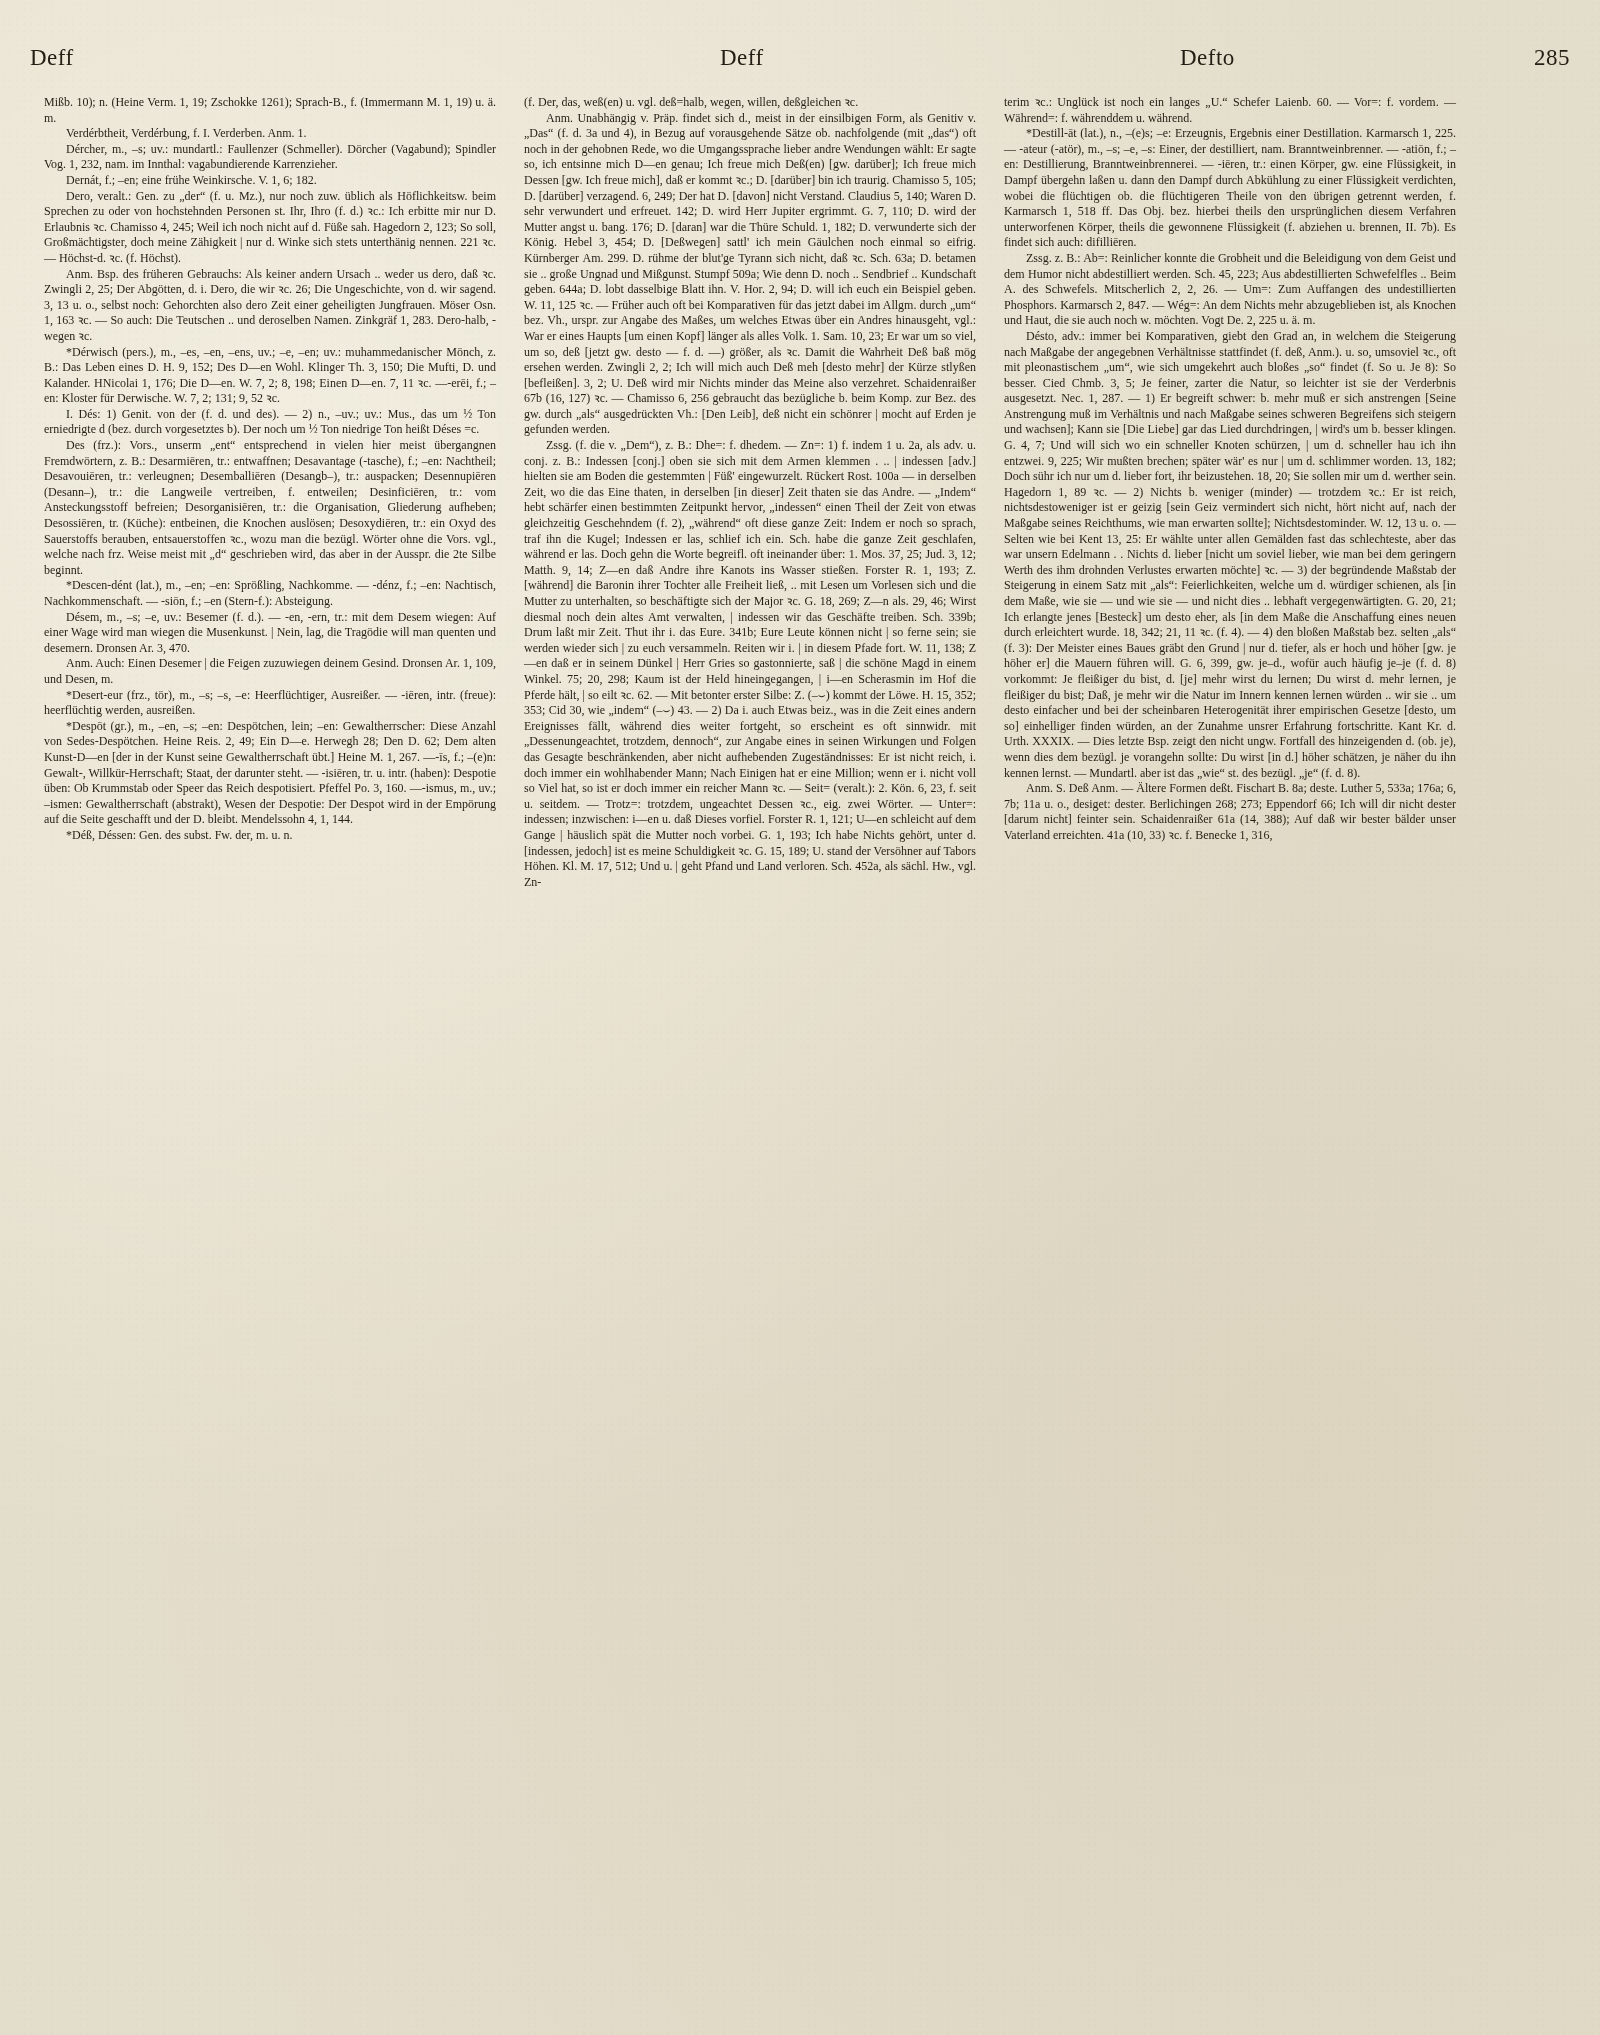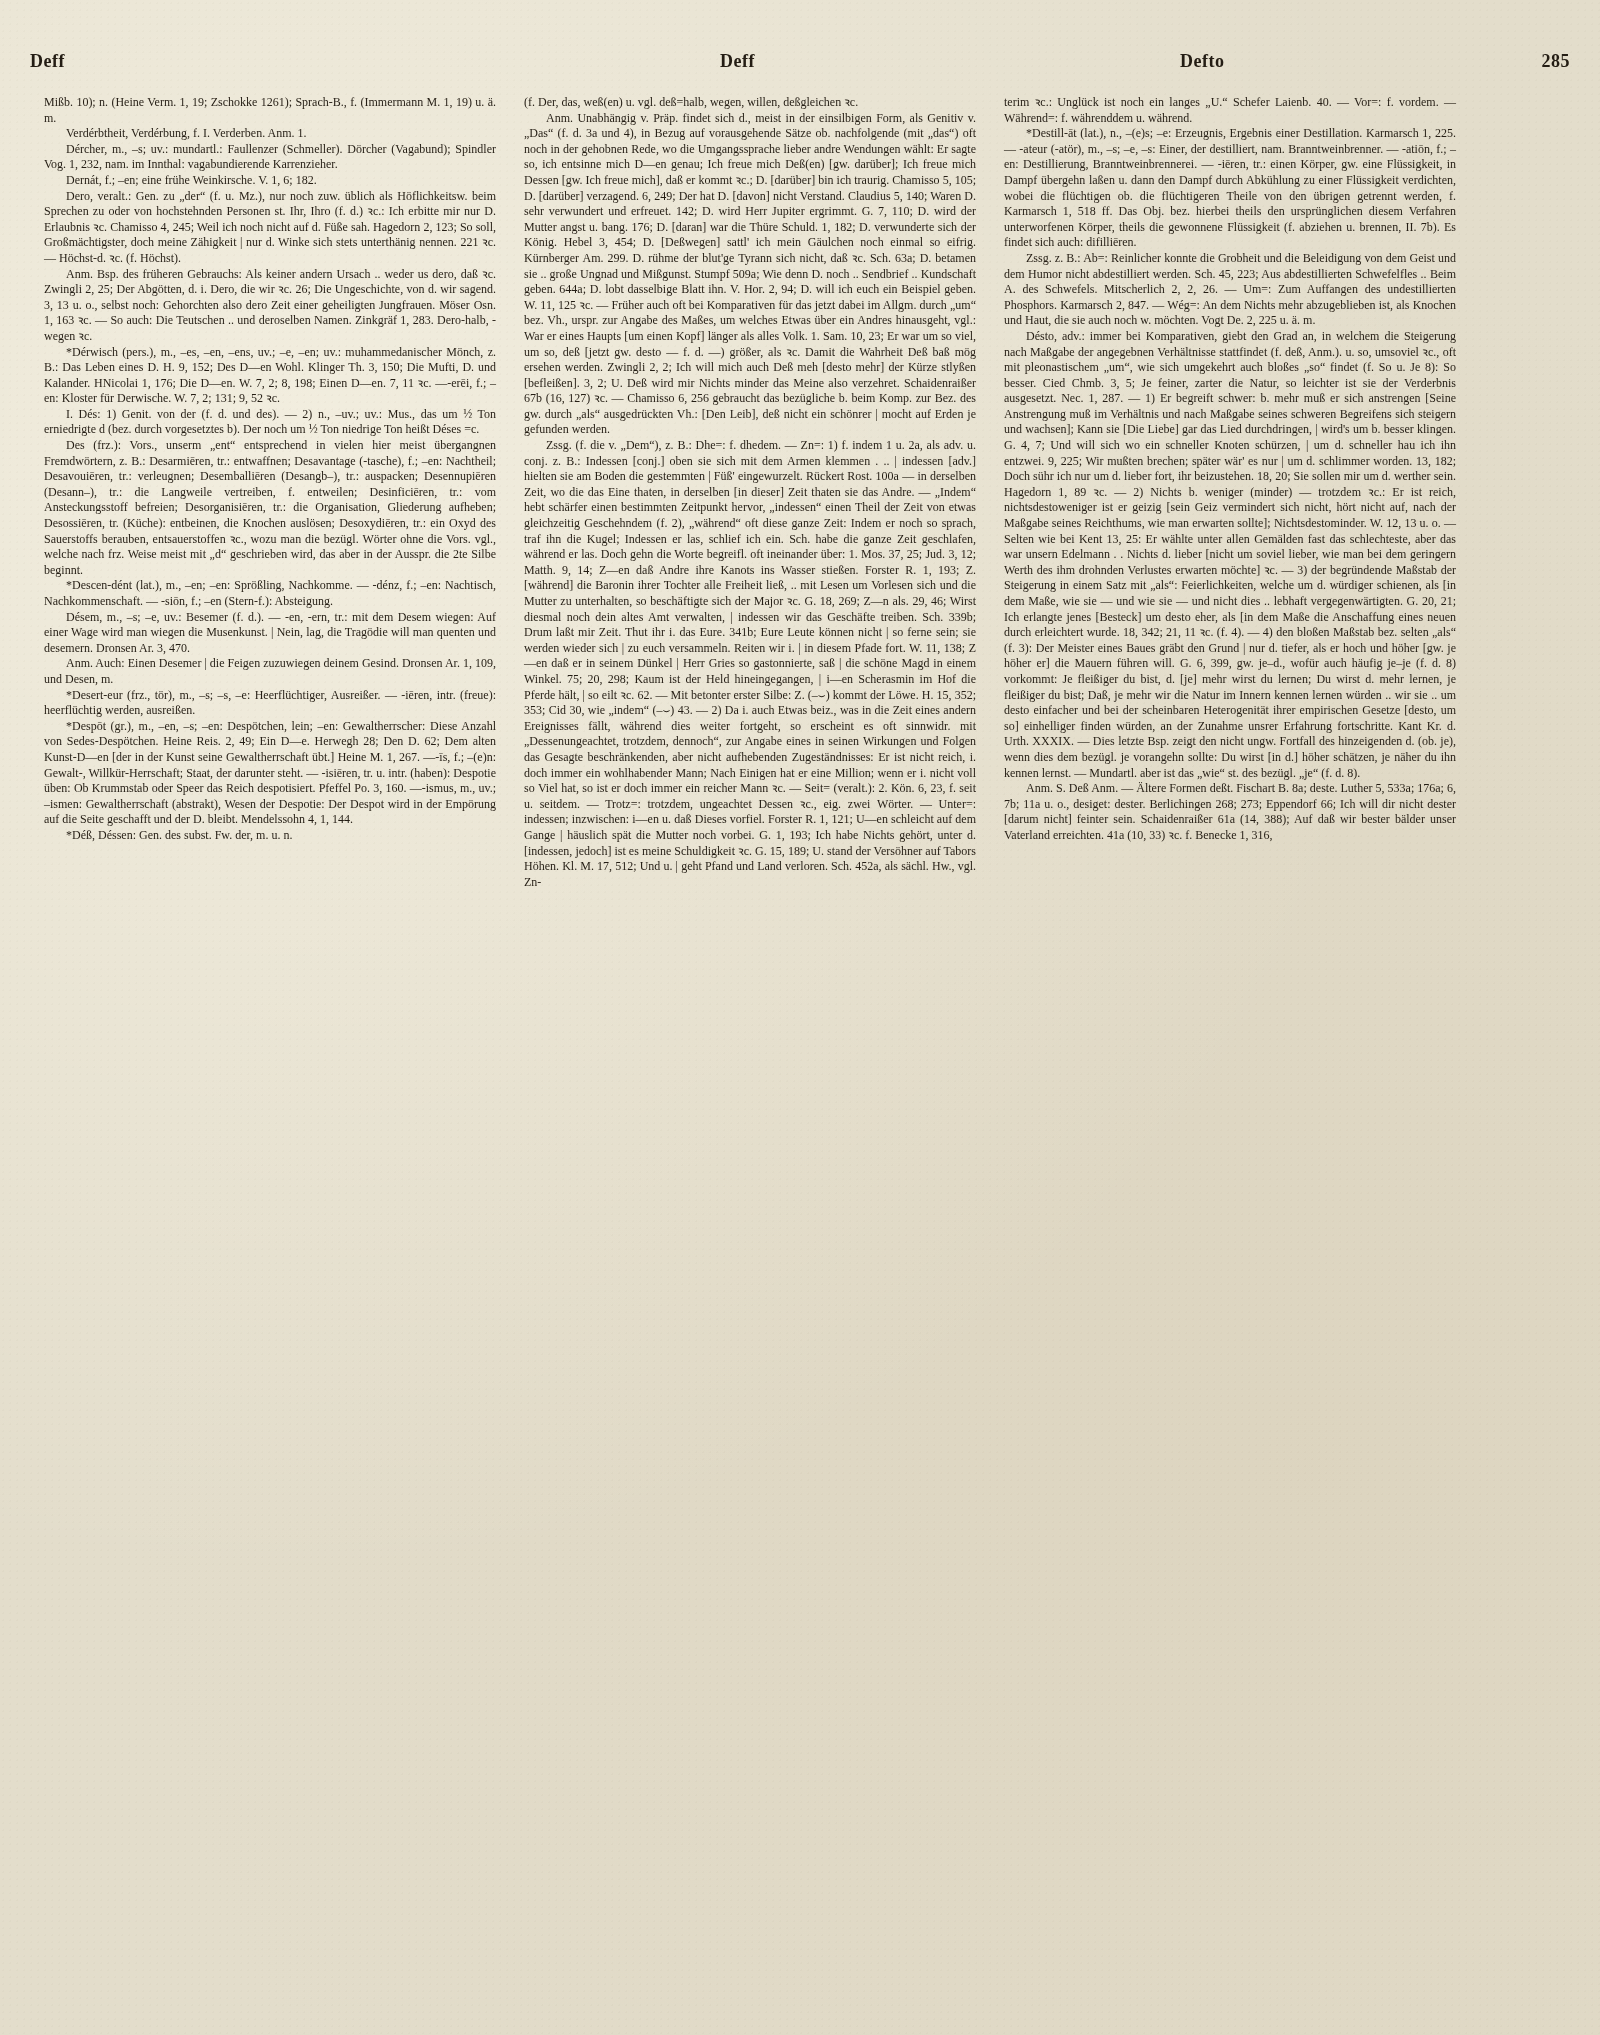--- a/index.html
+++ b/index.html
@@ -28,23 +28,23 @@
     height: 1950px;
   }
   
   .runhead {
     position: relative;
     height: 44px;
     margin-bottom: 6px;
   }
   .runhead .rh {
     position: absolute;
-    top: 6px;
-    font-weight: bold;
-    font-size: 18px;
+    top: 0;
+    font-weight: normal;
+    font-size: 23px;
     letter-spacing: 0.5px;
   }
   .rh-left   { left: 0px; }
   .rh-mid    { left: 690px; }
   .rh-right  { left: 1150px; }
   .rh-folio  {
     right: 0px;
     font-size: 27px;
     font-weight: bold;
     letter-spacing: 0.5px;
@@ -116,21 +116,21 @@
         <p>*Déß, Déssen: Gen. des subst. Fw. der, m. u. n.</p>
       </div>
 
       <div class="col">
         <p class="noind">(f. Der, das, weß(en) u. vgl. deß=halb, wegen, willen, deßgleichen ꝛc.</p>
         <p>Anm. Unabhängig v. Präp. findet sich d., meist in der einsilbigen Form, als Genitiv v. „Das“ (f. d. 3a und 4), in Bezug auf vorausgehende Sätze ob. nachfolgende (mit „das“) oft noch in der gehobnen Rede, wo die Umgangssprache lieber andre Wendungen wählt: Er sagte so, ich entsinne mich D—en genau; Ich freue mich Deß(en) [gw. darüber]; Ich freue mich Dessen [gw. Ich freue mich], daß er kommt ꝛc.; D. [darüber] bin ich traurig. Chamisso 5, 105; D. [darüber] verzagend. 6, 249; Der hat D. [davon] nicht Verstand. Claudius 5, 140; Waren D. sehr verwundert und erfreuet. 142; D. wird Herr Jupiter ergrimmt. G. 7, 110; D. wird der Mutter angst u. bang. 176; D. [daran] war die Thüre Schuld. 1, 182; D. verwunderte sich der König. Hebel 3, 454; D. [Deßwegen] sattl' ich mein Gäulchen noch einmal so eifrig. Kürnberger Am. 299. D. rühme der blut'ge Tyrann sich nicht, daß ꝛc. Sch. 63a; D. betamen sie .. große Ungnad und Mißgunst. Stumpf 509a; Wie denn D. noch .. Sendbrief .. Kundschaft geben. 644a; D. lobt dasselbige Blatt ihn. V. Hor. 2, 94; D. will ich euch ein Beispiel geben. W. 11, 125 ꝛc. — Früher auch oft bei Komparativen für das jetzt dabei im Allgm. durch „um“ bez. Vh., urspr. zur Angabe des Maßes, um welches Etwas über ein Andres hinausgeht, vgl.: War er eines Haupts [um einen Kopf] länger als alles Volk. 1. Sam. 10, 23; Er war um so viel, um so, deß [jetzt gw. desto — f. d. —) größer, als ꝛc. Damit die Wahrheit Deß baß mög ersehen werden. Zwingli 2, 2; Ich will mich auch Deß meh [desto mehr] der Kürze stlyßen [befleißen]. 3, 2; U. Deß wird mir Nichts minder das Meine also verzehret. Schaidenraißer 67b (16, 127) ꝛc. — Chamisso 6, 256 gebraucht das bezügliche b. beim Komp. zur Bez. des gw. durch „als“ ausgedrückten Vh.: [Den Leib], deß nicht ein schönrer | mocht auf Erden je gefunden werden.</p>
         <p>Zssg. (f. die v. „Dem“), z. B.: Dhe=: f. dhedem. — Zn=: 1) f. indem 1 u. 2a, als adv. u. conj. z. B.: Indessen [conj.] oben sie sich mit dem Armen klemmen . .. | indessen [adv.] hielten sie am Boden die gestemmten | Füß' eingewurzelt. Rückert Rost. 100a — in derselben Zeit, wo die das Eine thaten, in derselben [in dieser] Zeit thaten sie das Andre. — „Indem“ hebt schärfer einen bestimmten Zeitpunkt hervor, „indessen“ einen Theil der Zeit von etwas gleichzeitig Geschehndem (f. 2), „während“ oft diese ganze Zeit: Indem er noch so sprach, traf ihn die Kugel; Indessen er las, schlief ich ein. Sch. habe die ganze Zeit geschlafen, während er las. Doch gehn die Worte begreifl. oft ineinander über: 1. Mos. 37, 25; Jud. 3, 12; Matth. 9, 14; Z—en daß Andre ihre Kanots ins Wasser stießen. Forster R. 1, 193; Z. [während] die Baronin ihrer Tochter alle Freiheit ließ, .. mit Lesen um Vorlesen sich und die Mutter zu unterhalten, so beschäftigte sich der Major ꝛc. G. 18, 269; Z—n als. 29, 46; Wirst diesmal noch dein altes Amt verwalten, | indessen wir das Geschäfte treiben. Sch. 339b; Drum laßt mir Zeit. Thut ihr i. das Eure. 341b; Eure Leute können nicht | so ferne sein; sie werden wieder sich | zu euch versammeln. Reiten wir i. | in diesem Pfade fort. W. 11, 138; Z—en daß er in seinem Dünkel | Herr Gries so gastonnierte, saß | die schöne Magd in einem Winkel. 75; 20, 298; Kaum ist der Held hineingegangen, | i—en Scherasmin im Hof die Pferde hält, | so eilt ꝛc. 62. — Mit betonter erster Silbe: Z. (–⌣) kommt der Löwe. H. 15, 352; 353; Cid 30, wie „indem“ (–⌣) 43. — 2) Da i. auch Etwas beiz., was in die Zeit eines andern Ereignisses fällt, während dies weiter fortgeht, so erscheint es oft sinnwidr. mit „Dessenungeachtet, trotzdem, dennoch“, zur Angabe eines in seinen Wirkungen und Folgen das Gesagte beschränkenden, aber nicht aufhebenden Zugeständnisses: Er ist nicht reich, i. doch immer ein wohlhabender Mann; Nach Einigen hat er eine Million; wenn er i. nicht voll so Viel hat, so ist er doch immer ein reicher Mann ꝛc. — Seit= (veralt.): 2. Kön. 6, 23, f. seit u. seitdem. — Trotz=: trotzdem, ungeachtet Dessen ꝛc., eig. zwei Wörter. — Unter=: indessen; inzwischen: i—en u. daß Dieses vorfiel. Forster R. 1, 121; U—en schleicht auf dem Gange | häuslich spät die Mutter noch vorbei. G. 1, 193; Ich habe Nichts gehört, unter d. [indessen, jedoch] ist es meine Schuldigkeit ꝛc. G. 15, 189; U. stand der Versöhner auf Tabors Höhen. Kl. M. 17, 512; Und u. | geht Pfand und Land verloren. Sch. 452a, als sächl. Hw., vgl. Zn-</p>
       </div>
 
       <div class="col">
-        <p class="noind">terim ꝛc.: Unglück ist noch ein langes „U.“ Schefer Laienb. 40. — Vor=: f. vordem. — Während=: f. währenddem u. während.</p>
+        <p class="noind">terim ꝛc.: Unglück ist noch ein langes „U.“ Schefer Laienb. 60. — Vor=: f. vordem. — Während=: f. währenddem u. während.</p>
         <p>*Destill-āt (lat.), n., –(e)s; –e: Erzeugnis, Ergebnis einer Destillation. Karmarsch 1, 225. — -ateur (-atör), m., –s; –e, –s: Einer, der destilliert, nam. Branntweinbrenner. — -atiōn, f.; –en: Destillierung, Branntweinbrennerei. — -iēren, tr.: einen Körper, gw. eine Flüssigkeit, in Dampf übergehn laßen u. dann den Dampf durch Abkühlung zu einer Flüssigkeit verdichten, wobei die flüchtigen ob. die flüchtigeren Theile von den übrigen getrennt werden, f. Karmarsch 1, 518 ff. Das Obj. bez. hierbei theils den ursprünglichen diesem Verfahren unterworfenen Körper, theils die gewonnene Flüssigkeit (f. abziehen u. brennen, II. 7b). Es findet sich auch: difilliēren.</p>
         <p>Zssg. z. B.: Ab=: Reinlicher konnte die Grobheit und die Beleidigung von dem Geist und dem Humor nicht abdestilliert werden. Sch. 45, 223; Aus abdestillierten Schwefelfles .. Beim A. des Schwefels. Mitscherlich 2, 2, 26. — Um=: Zum Auffangen des undestillierten Phosphors. Karmarsch 2, 847. — Wég=: An dem Nichts mehr abzugeblieben ist, als Knochen und Haut, die sie auch noch w. möchten. Vogt De. 2, 225 u. ä. m.</p>
         <p>Désto, adv.: immer bei Komparativen, giebt den Grad an, in welchem die Steigerung nach Maßgabe der angegebnen Verhältnisse stattfindet (f. deß, Anm.). u. so, umsoviel ꝛc., oft mit pleonastischem „um“, wie sich umgekehrt auch bloßes „so“ findet (f. So u. Je 8): So besser. Cied Chmb. 3, 5; Je feiner, zarter die Natur, so leichter ist sie der Verderbnis ausgesetzt. Nec. 1, 287. — 1) Er begreift schwer: b. mehr muß er sich anstrengen [Seine Anstrengung muß im Verhältnis und nach Maßgabe seines schweren Begreifens sich steigern und wachsen]; Kann sie [Die Liebe] gar das Lied durchdringen, | wird's um b. besser klingen. G. 4, 7; Und will sich wo ein schneller Knoten schürzen, | um d. schneller hau ich ihn entzwei. 9, 225; Wir mußten brechen; später wär' es nur | um d. schlimmer worden. 13, 182; Doch sühr ich nur um d. lieber fort, ihr beizustehen. 18, 20; Sie sollen mir um d. werther sein. Hagedorn 1, 89 ꝛc. — 2) Nichts b. weniger (minder) — trotzdem ꝛc.: Er ist reich, nichtsdestoweniger ist er geizig [sein Geiz vermindert sich nicht, hört nicht auf, nach der Maßgabe seines Reichthums, wie man erwarten sollte]; Nichtsdestominder. W. 12, 13 u. o. — Selten wie bei Kent 13, 25: Er wählte unter allen Gemälden fast das schlechteste, aber das war unsern Edelmann . . Nichts d. lieber [nicht um soviel lieber, wie man bei dem geringern Werth des ihm drohnden Verlustes erwarten möchte] ꝛc. — 3) der begründende Maßstab der Steigerung in einem Satz mit „als“: Feierlichkeiten, welche um d. würdiger schienen, als [in dem Maße, wie sie — und wie sie — und nicht dies .. lebhaft vergegenwärtigten. G. 20, 21; Ich erlangte jenes [Besteck] um desto eher, als [in dem Maße die Anschaffung eines neuen durch erleichtert wurde. 18, 342; 21, 11 ꝛc. (f. 4). — 4) den bloßen Maßstab bez. selten „als“ (f. 3): Der Meister eines Baues gräbt den Grund | nur d. tiefer, als er hoch und höher [gw. je höher er] die Mauern führen will. G. 6, 399, gw. je–d., wofür auch häufig je–je (f. d. 8) vorkommt: Je fleißiger du bist, d. [je] mehr wirst du lernen; Du wirst d. mehr lernen, je fleißiger du bist; Daß, je mehr wir die Natur im Innern kennen lernen würden .. wir sie .. um desto einfacher und bei der scheinbaren Heterogenität ihrer empirischen Gesetze [desto, um so] einhelliger finden würden, an der Zunahme unsrer Erfahrung fortschritte. Kant Kr. d. Urth. XXXIX. — Dies letzte Bsp. zeigt den nicht ungw. Fortfall des hinzeigenden d. (ob. je), wenn dies dem bezügl. je vorangehn sollte: Du wirst [in d.] höher schätzen, je näher du ihn kennen lernst. — Mundartl. aber ist das „wie“ st. des bezügl. „je“ (f. d. 8).</p>
         <p>Anm. S. Deß Anm. — Ältere Formen deßt. Fischart B. 8a; deste. Luther 5, 533a; 176a; 6, 7b; 11a u. o., desiget: dester. Berlichingen 268; 273; Eppendorf 66; Ich will dir nicht dester [darum nicht] feinter sein. Schaidenraißer 61a (14, 388); Auf daß wir bester bälder unser Vaterland erreichten. 41a (10, 33) ꝛc. f. Benecke 1, 316,</p>
       </div>
 
     </div>
   </div>
   <div class="grain"></div>
 </div>

